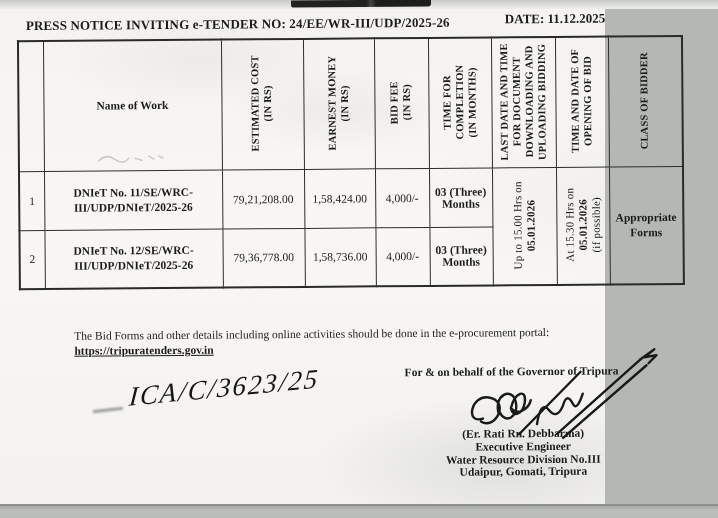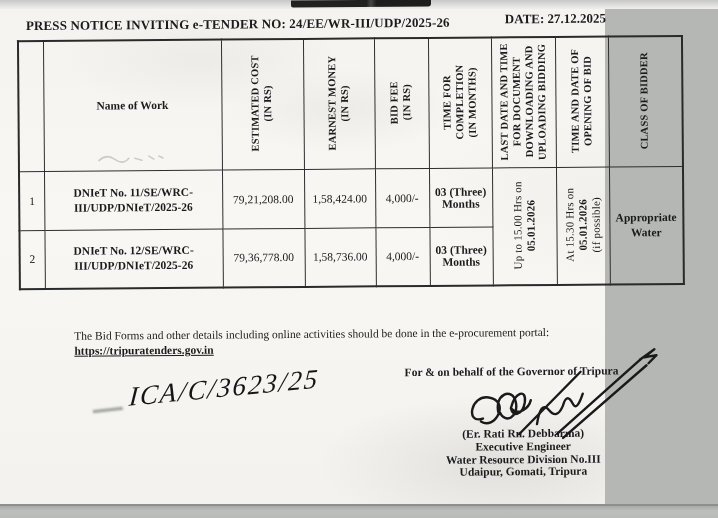--- a/index.html
+++ b/index.html
@@ -93,21 +93,21 @@
   .sig-block { left:406px; top:431px; width:232px; text-align:center; font-weight:bold; font-size:11.5px; line-height:12.8px; }
 </style>
 </head>
 <body>
 
 <div class="page">
 
   <div class="tilt">
 
     <div class="abs notice-title">PRESS NOTICE INVITING e-TENDER NO: 24/EE/WR-III/UDP/2025-26</div>
-    <div class="abs notice-date">DATE: 27.12.2025</div>
+    <div class="abs notice-date">DATE: 11.12.2025</div>
 
     <table class="tender">
       <colgroup>
         <col style="width:25px">
           <col style="width:178px">
           <col style="width:82px">
         <col style="width:71px">
           <col style="width:54px">
           <col style="width:63px">
         <col style="width:64px">
@@ -144,21 +144,21 @@
         <td>4,000/-</td>
         <td class="prelines">03 (Three)
 Months</td>
         <td rowspan="2">
           <span class="vert"><span class="vline">Up to 15.00 Hrs on</span><span class="vline bold">05.01.2026</span></span>
         </td>
         <td rowspan="2">
           <span class="vert"><span class="vline">At 15.30 Hrs on</span><span class="vline bold">05.01.2026</span><span class="vline">(if possible)</span></span>
         </td>
         <td rowspan="2" class="classcell prelines">Appropriate
-Water</td>
+Forms</td>
       </tr>
       <tr class="r2">
         <td class="sno">2</td>
         <td class="work prelines">DNIeT No. 12/SE/WRC-
 III/UDP/DNIeT/2025-26</td>
         <td>79,36,778.00</td>
         <td>1,58,736.00</td>
         <td>4,000/-</td>
         <td class="prelines">03 (Three)
 Months</td>

